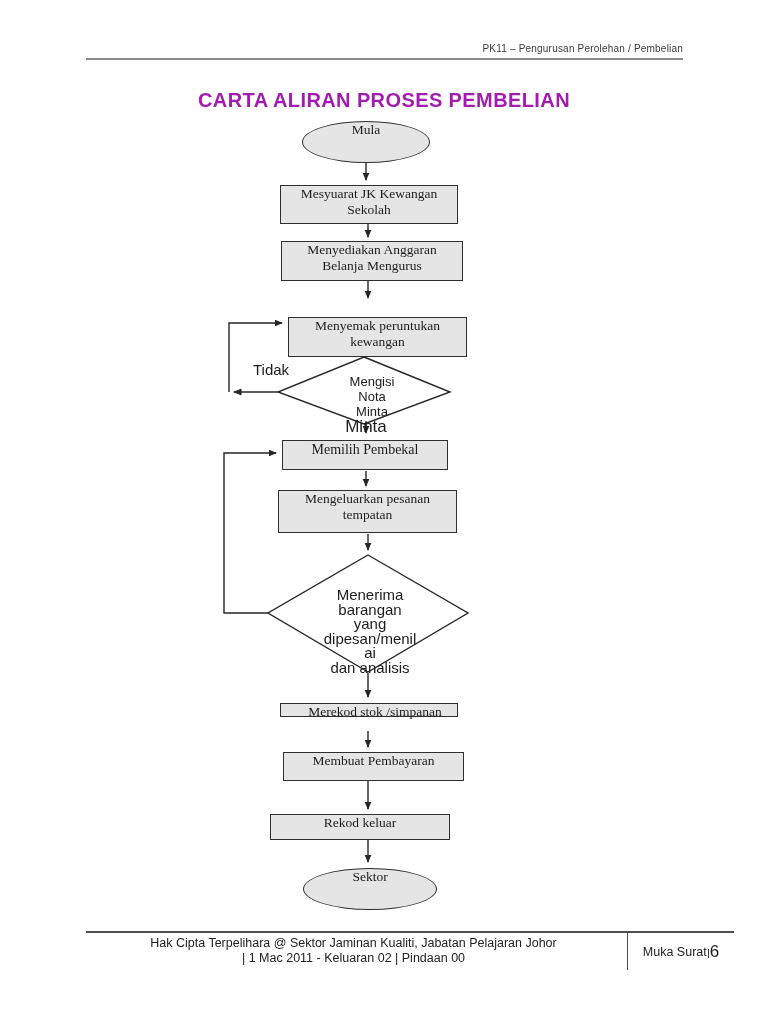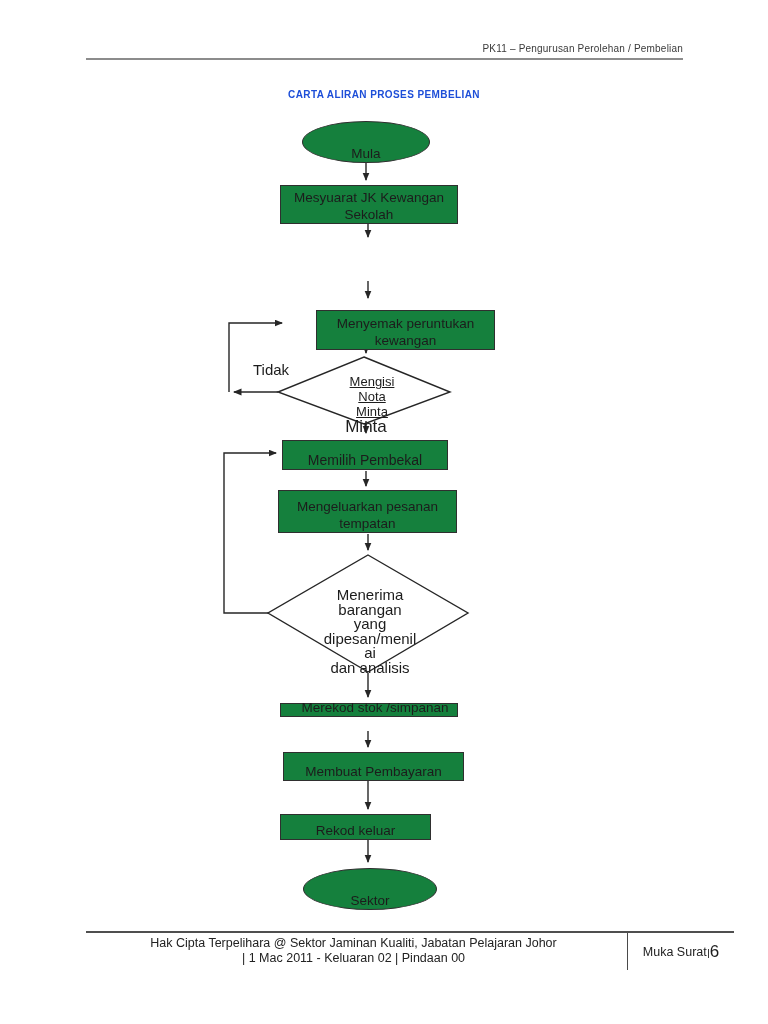--- a/index.html
+++ b/index.html
@@ -14,31 +14,31 @@
   }
   
   .hdr{
     position:absolute;left:86px;top:43px;width:597px;
     text-align:right;font-size:10px;color:#3a3a3a;
     padding-bottom:4px;border-bottom:2px solid #8c8c8c;
     letter-spacing:.2px;
   }
   .title{
     position:absolute;left:84px;top:89px;width:600px;
-    text-align:center;font-weight:bold;font-size:10px;color:#1d4ed8;
+    text-align:center;font-weight:bold;font-size:20px;color:#a21caf;
     letter-spacing:.4px;
   }
   
   .wires{position:absolute;left:0;top:0;z-index:1;}
   .node{
     position:absolute;z-index:2;
-    border:1.5px solid #2f2f2f;background:#15803d;
-    display:flex;align-items:flex-end;justify-content:center;
+    border:1.5px solid #2f2f2f;background:#e5e5e5;
+    display:flex;align-items:flex-start;justify-content:center;
     text-align:center;font-size:13.5px;line-height:1.22;
-    white-space:pre-line;color:#1c1c1c;box-sizing:border-box;
+    white-space:pre-line;color:#1c1c1c;box-sizing:border-box;font-family:Liberation Serif, serif;
   }
   .terminator{border-radius:50%;}
   .floating{
     position:absolute;z-index:3;background:transparent;
     text-align:center;color:#1c1c1c;white-space:pre-line;
   }
   
   .ftr{
     position:absolute;left:86px;top:931px;width:648px;
     border-top:2px solid #4f4f4f;display:flex;align-items:stretch;
@@ -97,29 +97,33 @@
 
   <div class="node terminator" style="left:302px;top:121px;width:128px;height:42px;">
     <span>Mula</span>
   </div>
 
   <div class="node" style="left:280px;top:185px;width:178px;height:39px;">
     <span>Mesyuarat JK Kewangan
 Sekolah</span>
   </div>
 
+  <div class="node" style="left:281px;top:241px;width:182px;height:40px;">
+    <span>Menyediakan Anggaran
+Belanja Mengurus</span>
+  </div>
 
-  <div class="node" style="left:288px;top:310px;width:179px;height:40px;margin-left:28px;">
+  <div class="node" style="left:288px;top:317px;width:179px;height:40px;">
     <span>Menyemak peruntukan
 kewangan</span>
   </div>
 
   <div class="floating" style="left:248px;top:361px;width:46px;font-size:15px;">Tidak</div>
 
-  <div class="floating" style="left:312px;top:374px;width:120px;font-size:13px;line-height:15px;text-decoration:underline;">Mengisi
+  <div class="floating" style="left:312px;top:374px;width:120px;font-size:13px;line-height:15px;">Mengisi
 Nota
 Minta</div>
 
   <div class="floating" style="left:326px;top:417px;width:80px;font-size:17px;">Minta</div>
 
   <div class="node" style="left:278px;top:490px;width:179px;height:43px;">
     <span>Mengeluarkan pesanan
 tempatan</span>
   </div>
 
@@ -135,21 +139,21 @@
 dan analisis</div>
 
   <div class="node" style="left:280px;top:703px;width:178px;height:14px;padding-left:12px;">
     <span>Merekod stok /simpanan</span>
   </div>
 
   <div class="node" style="left:283px;top:752px;width:181px;height:29px;">
     <span>Membuat Pembayaran</span>
   </div>
 
-  <div class="node" style="left:280px;top:814px;width:151px;height:26px;">
+  <div class="node" style="left:270px;top:814px;width:180px;height:26px;">
     <span>Rekod keluar</span>
   </div>
 
   <div class="node terminator" style="left:303px;top:868px;width:134px;height:42px;">
     <span>Sektor</span>
   </div>
 
   <div class="ftr">
     <div class="ftr-left">
       <div>Hak Cipta Terpelihara @ Sektor Jaminan Kualiti, Jabatan Pelajaran Johor</div>

